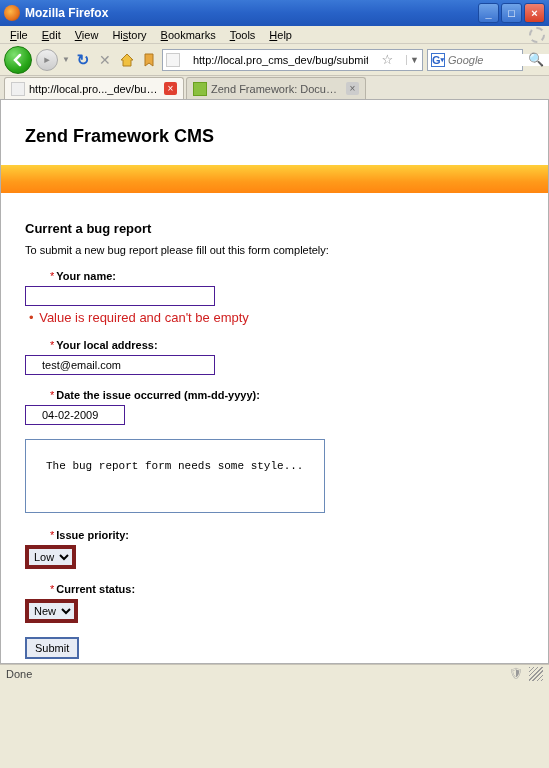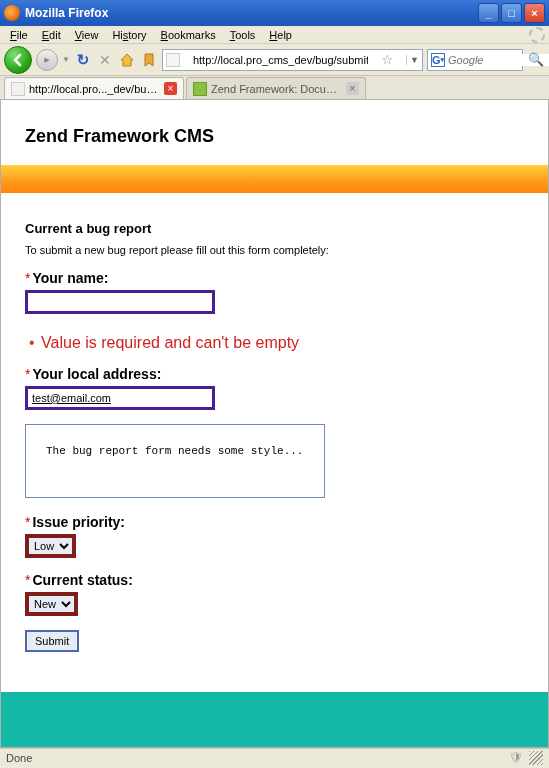--- a/index.html
+++ b/index.html
@@ -123,21 +123,21 @@
 .tab-icon.zf { background: #8bc040; border-color: #6aa020; }
 .tab-label { white-space: nowrap; overflow: hidden; text-overflow: ellipsis; }
 .tab-close {
   width: 13px; height: 13px; border-radius: 2px;
   background: #e04030; color: white; font-size: 10px;
   display: flex; align-items: center; justify-content: center;
   flex-shrink: 0;
 }
 .tab-close.gray { background: #ccc; color: #666; }
 .content-area {
-  height: 648px;
+  height: 564px;
   background: #14b8a6;
   border: 1px solid #b0b0b0;
   border-top: none;
   position: relative;
   overflow: hidden;
 }
 .viewport {
   position: absolute; inset: 0;
   overflow-y: scroll;
   overflow-x: hidden;
@@ -152,50 +152,49 @@
 }
 .page-title { font-size: 18px; font-weight: bold; margin: 14px 0 18px 0; color: #000; }
 .orange-bar {
   height: 28px;
   background: linear-gradient(to bottom, #ffcf3a 0%, #ff9a1a 60%, #ff8610 100%);
   margin: 0 -24px 28px -24px;
 }
 .form-title { font-size: 13px; font-weight: bold; margin-bottom: 8px; }
 .form-intro { font-size: 11px; margin-bottom: 14px; }
 .field { margin-bottom: 14px; }
-.field label { display: block; font-size: 14px; font-weight: bold; margin-bottom: 4px; }
+.field label { display: block; font-size: 11px; font-weight: bold; margin-bottom: 4px; margin-left: 25px; }
 .req { color: #c00; padding-right: 2px; font-weight: normal; }
 .field input[type=text] {
-  border: 3px solid #4c1d95;
-  padding: 3px 4px;
+  border: 1px solid #4c1d95;
+  padding: 3px 16px;
   font-size: 11px;
   font-family: inherit;
   width: 190px;
-  text-decoration: underline;
 }
 .field input.short { width: 100px; }
 .field textarea {
   border: 1px solid #6a8ab8;
   padding: 20px;
   font-family: "Courier New", monospace;
   font-size: 11px;
   width: 300px; height: 74px;
   resize: none;
 }
 .field select {
   border: 4px solid #7f1d1d;
   font-size: 11px;
   font-family: inherit;
   padding: 1px;
   background: #e8ecf4;
 }
 .error-msg {
   color: #d02020;
-  font-size: 16px;
-  margin-top: 20px;
+  font-size: 13px;
+  margin-top: 4px;
   padding-left: 4px;
 }
 .error-msg::before { content: "• "; color: #d04020; margin-right: 2px; }
 .submit-btn {
   border: 2px solid #4a6aa8;
   background: #e8ecf4;
   padding: 3px 8px;
   font-size: 11px;
   font-family: inherit;
   cursor: pointer;
@@ -297,20 +296,24 @@
         <label><span class="req">*</span><span>Your name:</span></label>
         <input type="text" value="" style="">
         <div class="error-msg">Value is required and can't be empty</div>
       </div>
 
       <div class="field">
         <label><span class="req">*</span><span>Your local address:</span></label>
         <input type="text" value="test@email.com" style="">
       </div>
 
+      <div class="field">
+        <label><span class="req">*</span><span>Date the issue occurred (mm-dd-yyyy):</span></label>
+        <input type="text" class="short" value="04-02-2009" style="">
+      </div>
 
 
       <div class="field">
         <textarea style="">The bug report form needs some style...</textarea>
       </div>
 
       <div class="field">
         <label><span class="req">*</span><span>Issue priority:</span></label>
         <select>
           <option>Low</option>

